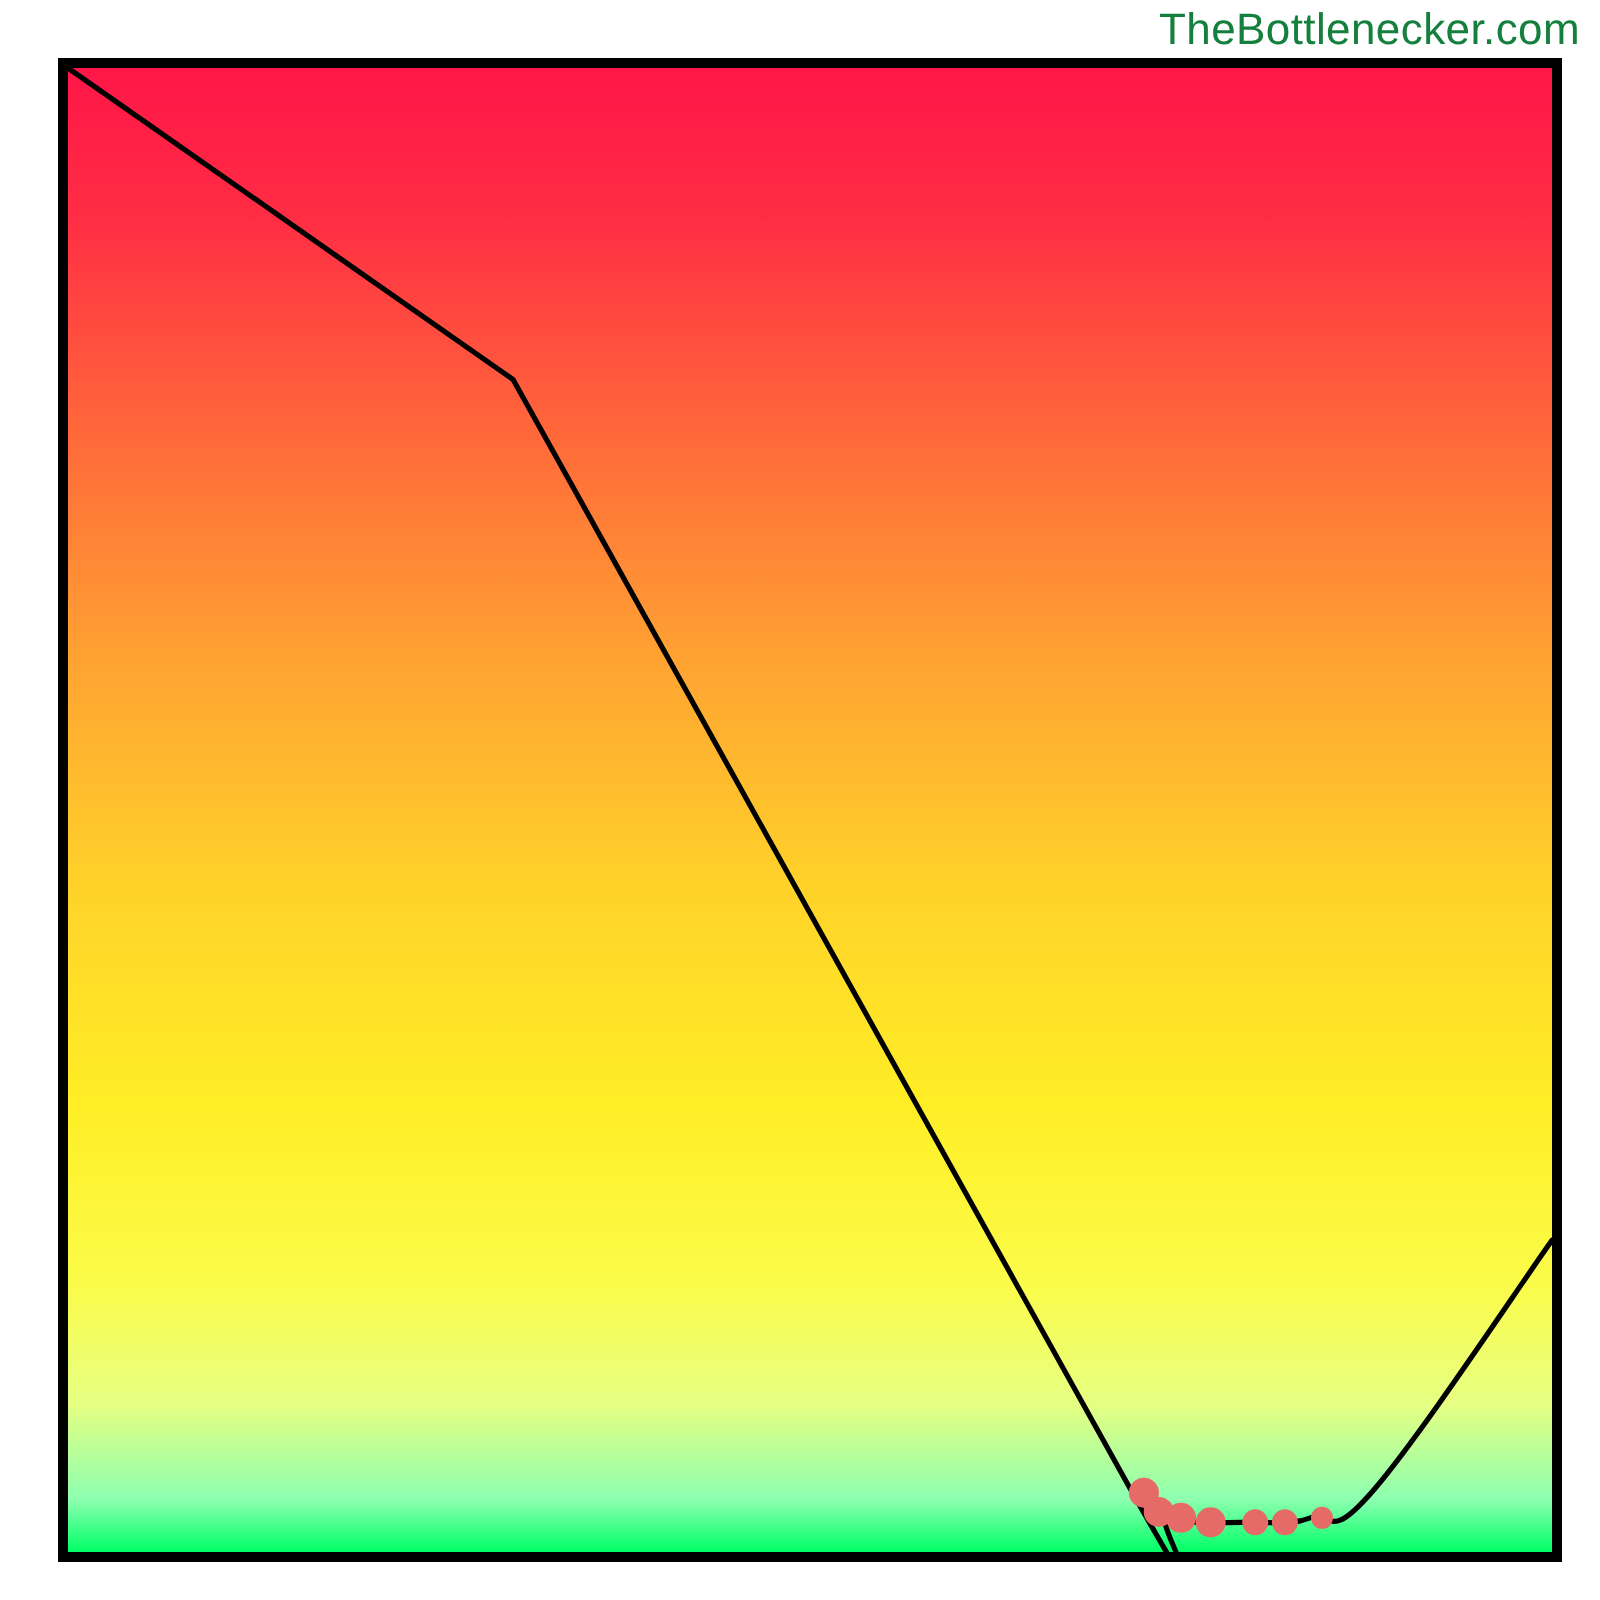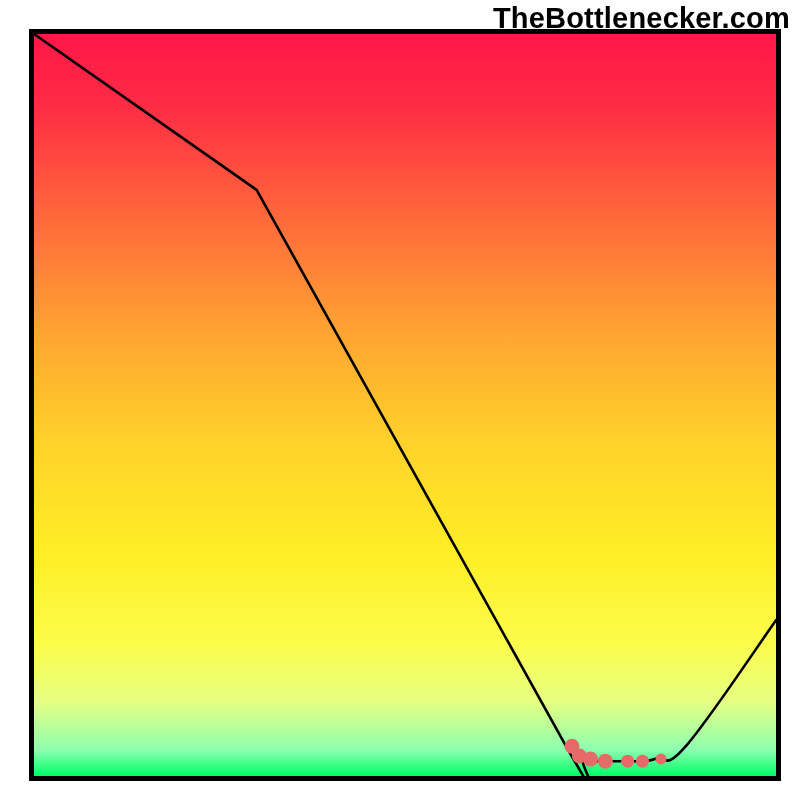--- a/index.html
+++ b/index.html
@@ -13,23 +13,23 @@
   }
   .outer {
     position: relative;
     width: 800px;
     height: 800px;
   }
   .attribution {
     position: absolute;
     top: 2px;
     right: 10px;
-    font-size: 29px;
-    color: #000000;
-    font-weight: 700;
+    font-size: 22px;
+    color: #15803d;
+    font-weight: 400;
     letter-spacing: 0.2px;
   }
   .frame {
     position: absolute;
     left: 29px;
     top: 29px;
     width: 742px;
     height: 742px;
     border: 5px solid #000000;
     box-sizing: content-box;

